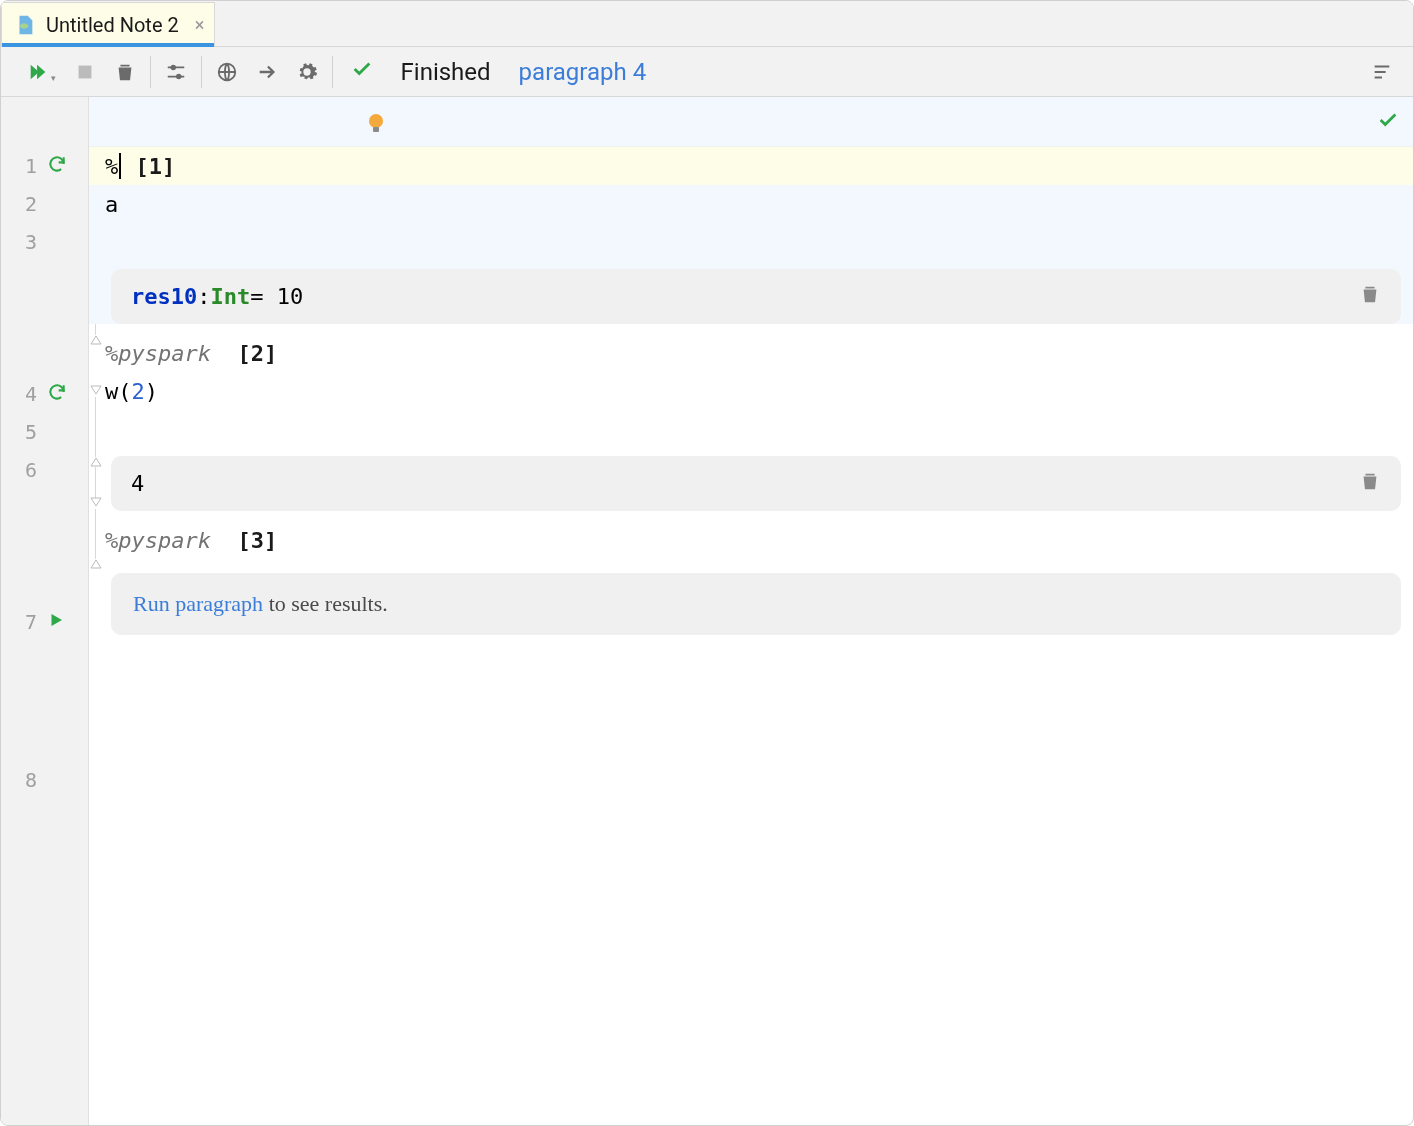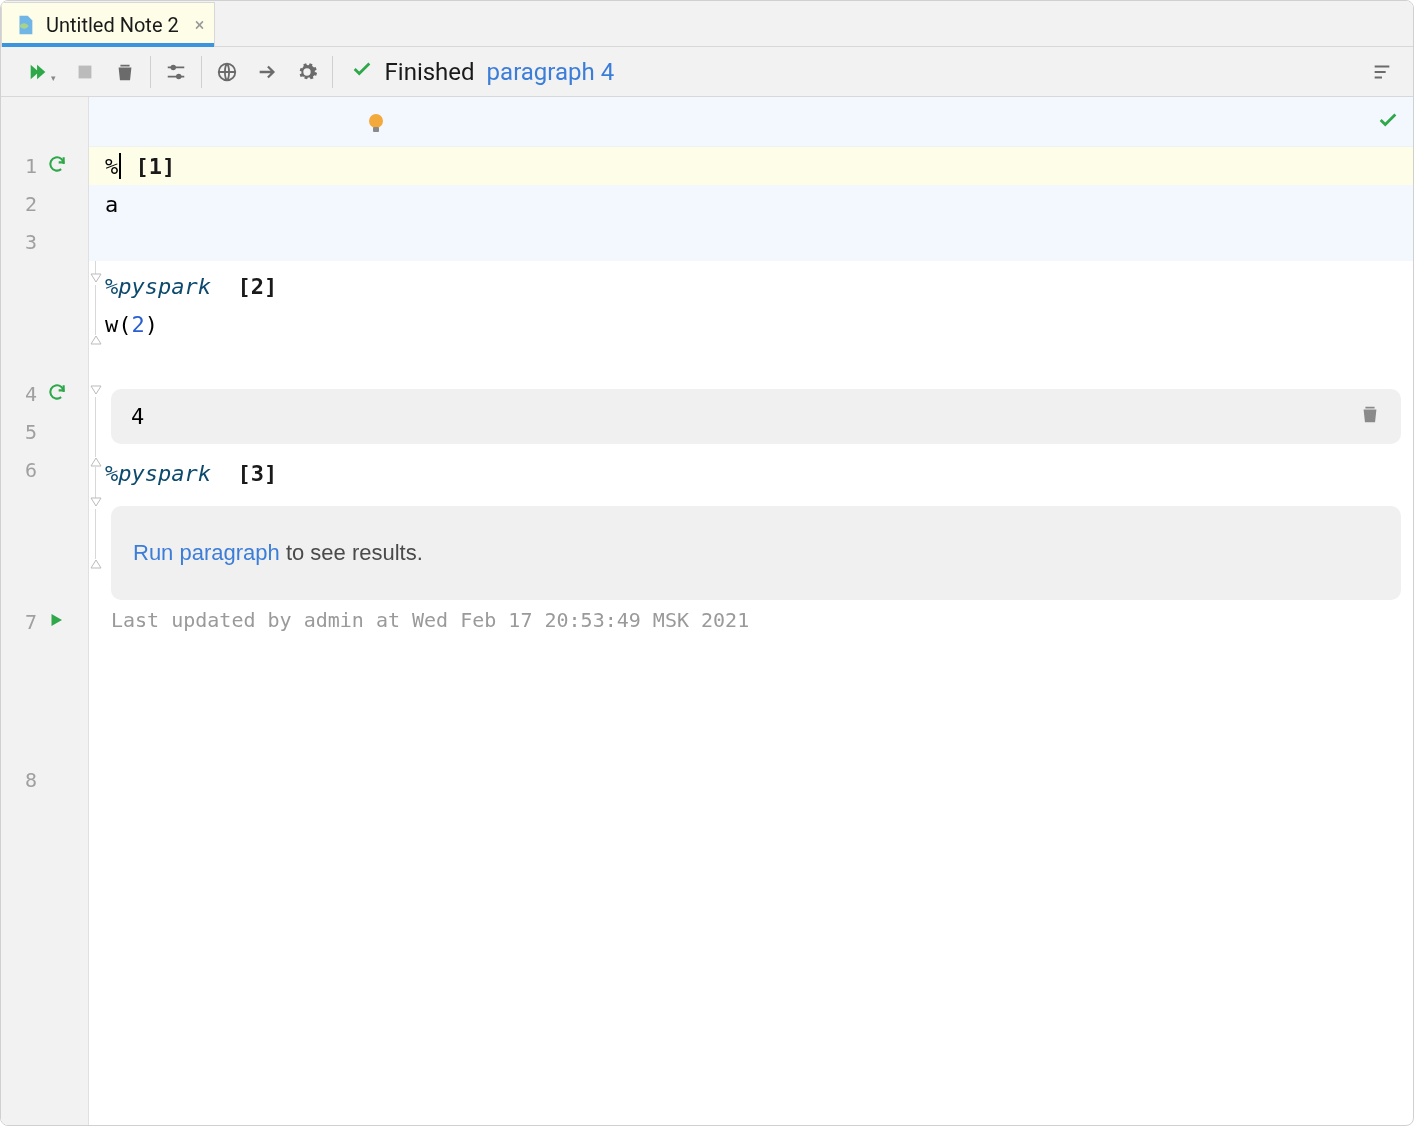--- a/index.html
+++ b/index.html
@@ -49,21 +49,21 @@
   align-items: center;
   padding: 0 12px;
 }
 .tb-group { display: flex; align-items: center; gap: 18px; padding: 0 14px; }
 .tb-sep { width: 1px; height: 32px; background: #d0d0d0; }
 .tb-btn { cursor: pointer; display: flex; align-items: center; color: #6b6b6b; }
 .tb-btn svg { width: 22px; height: 22px; display: block; }
 .tb-btn.disabled { opacity: 0.4; }
 .run-btn { color: #2ea848; position: relative; }
 .run-btn .dropdown-tri { font-size: 9px; color: #888; margin-left: 2px; margin-top: 12px; }
-.status-area { display: flex; align-items: center; gap: 12px; padding: 0 18px; font-size: 24px; }
+.status-area { display: flex; align-items: center; gap: 28px; padding: 0 18px; font-size: 24px; }
 .status-check { color: #2ea848; }
 .status-text { color: #1a1a1a; }
 .status-link { color: #3b7dd8; }
 .toolbar-right { margin-left: auto; display: flex; align-items: center; padding-right: 8px; }
 .editor-wrap {
   display: flex;
   height: calc(100% - 96px);
   position: relative;
 }
 .gutter {
@@ -143,21 +143,21 @@
 }
 .cursor-bar {
   display: inline-block;
   width: 2px;
   height: 26px;
   background: #000;
   vertical-align: middle;
   margin: 0 1px;
 }
 .tag-bracket { font-weight: 700; color: #1a1a1a; }
-.kw-italic { font-style: italic; color: #0c4a6e; }
+.kw-italic { font-style: italic; color: #737373; }
 .num-lit { color: #2a5fd0; }
 .result-box {
   margin: 8px 12px 4px 22px;
   background: #f0f0f0;
   border-radius: 10px;
   padding: 14px 20px;
   display: flex;
   align-items: center;
   font-family: "Menlo", "Monaco", "Consolas", monospace;
   font-size: 22px;
@@ -168,23 +168,23 @@
 .meta-line {
   padding: 4px 12px 10px 22px;
   font-size: 20px;
   color: #9a9a9a;
 }
 .para-sep { height: 6px; }
 .prompt-box {
   margin: 14px 12px 4px 22px;
   background: #f0f0f0;
   border-radius: 10px;
-  padding: 34px 22px;
+  padding: 18px 22px;
   font-size: 22px;
-  font-family: Liberation Sans, sans-serif;
+  font-family: Liberation Serif, serif;
 }
 .prompt-link { color: #3b7dd8; }
 .prompt-rest { color: #4a4a4a; }
 </style>
 </head>
 <body>
 
 <div class="tabbar">
   <div class="tab">
     <span class="tab-icon">
@@ -384,20 +384,31 @@
     </div>
 
     <div class="para highlighted yellowline">
       <div class="code-line">
         <span>%</span><span class="cursor-bar"></span><span> </span><span class="tag-bracket">[1]</span>
       </div>
       <div class="code-line">
         <span>a</span>
       </div>
       <div class="code-line"></div>
+      <div class="result-box">
+        <span class="res-name">res10</span>
+          <span>: </span>
+          <span class="res-type">Int</span>
+          <span> = 10</span>
+        <span class="trash">
+          <svg width="22" height="22" viewBox="0 0 24 24">
+              <path fill="#8a8a8a" d="M7 4h10v2H7zM5 7h14l-1.5 14h-11z"></path>
+            </svg>
+        </span>
+      </div>
     </div>
 
     <div class="para-sep"></div>
 
     <div class="para">
       <div class="code-line">
         <span class="kw-italic">%pyspark</span><span>  </span><span class="tag-bracket">[2]</span>
       </div>
       <div class="code-line">
         <span>w(</span><span class="num-lit">2</span><span>)</span>
@@ -415,17 +426,16 @@
 
     <div class="para-sep"></div>
 
     <div class="para">
       <div class="code-line">
         <span class="kw-italic">%pyspark</span><span>  </span><span class="tag-bracket">[3]</span>
       </div>
       <div class="prompt-box">
         <span class="prompt-link">Run paragraph</span><span class="prompt-rest"> to see results.</span>
       </div>
-      <div class="meta-line">Last updated by admin at Wed Feb 17 20:53:49 MSK 2021</div>
     </div>
 
   </div>
 </div>
 
 </body></html>

